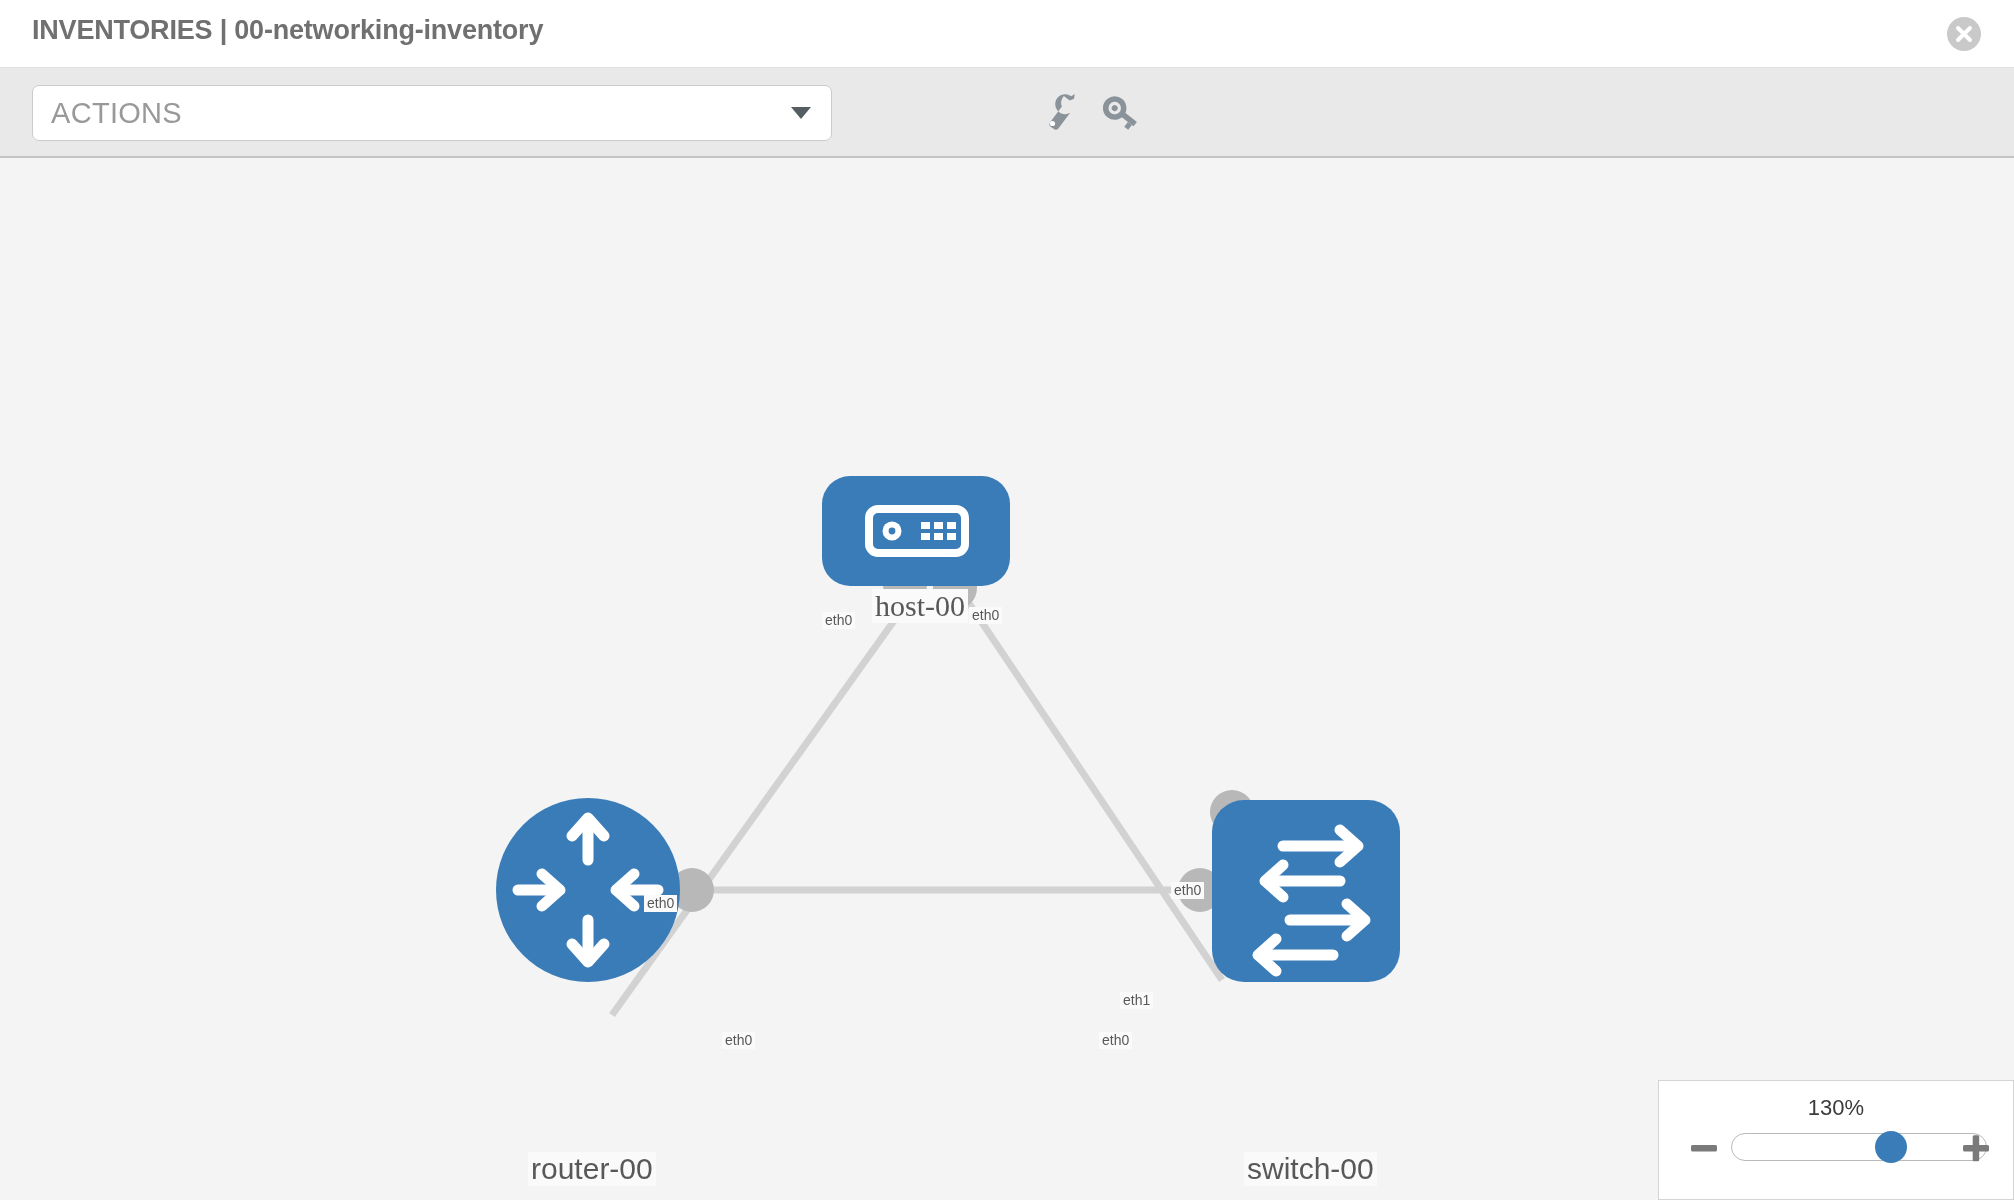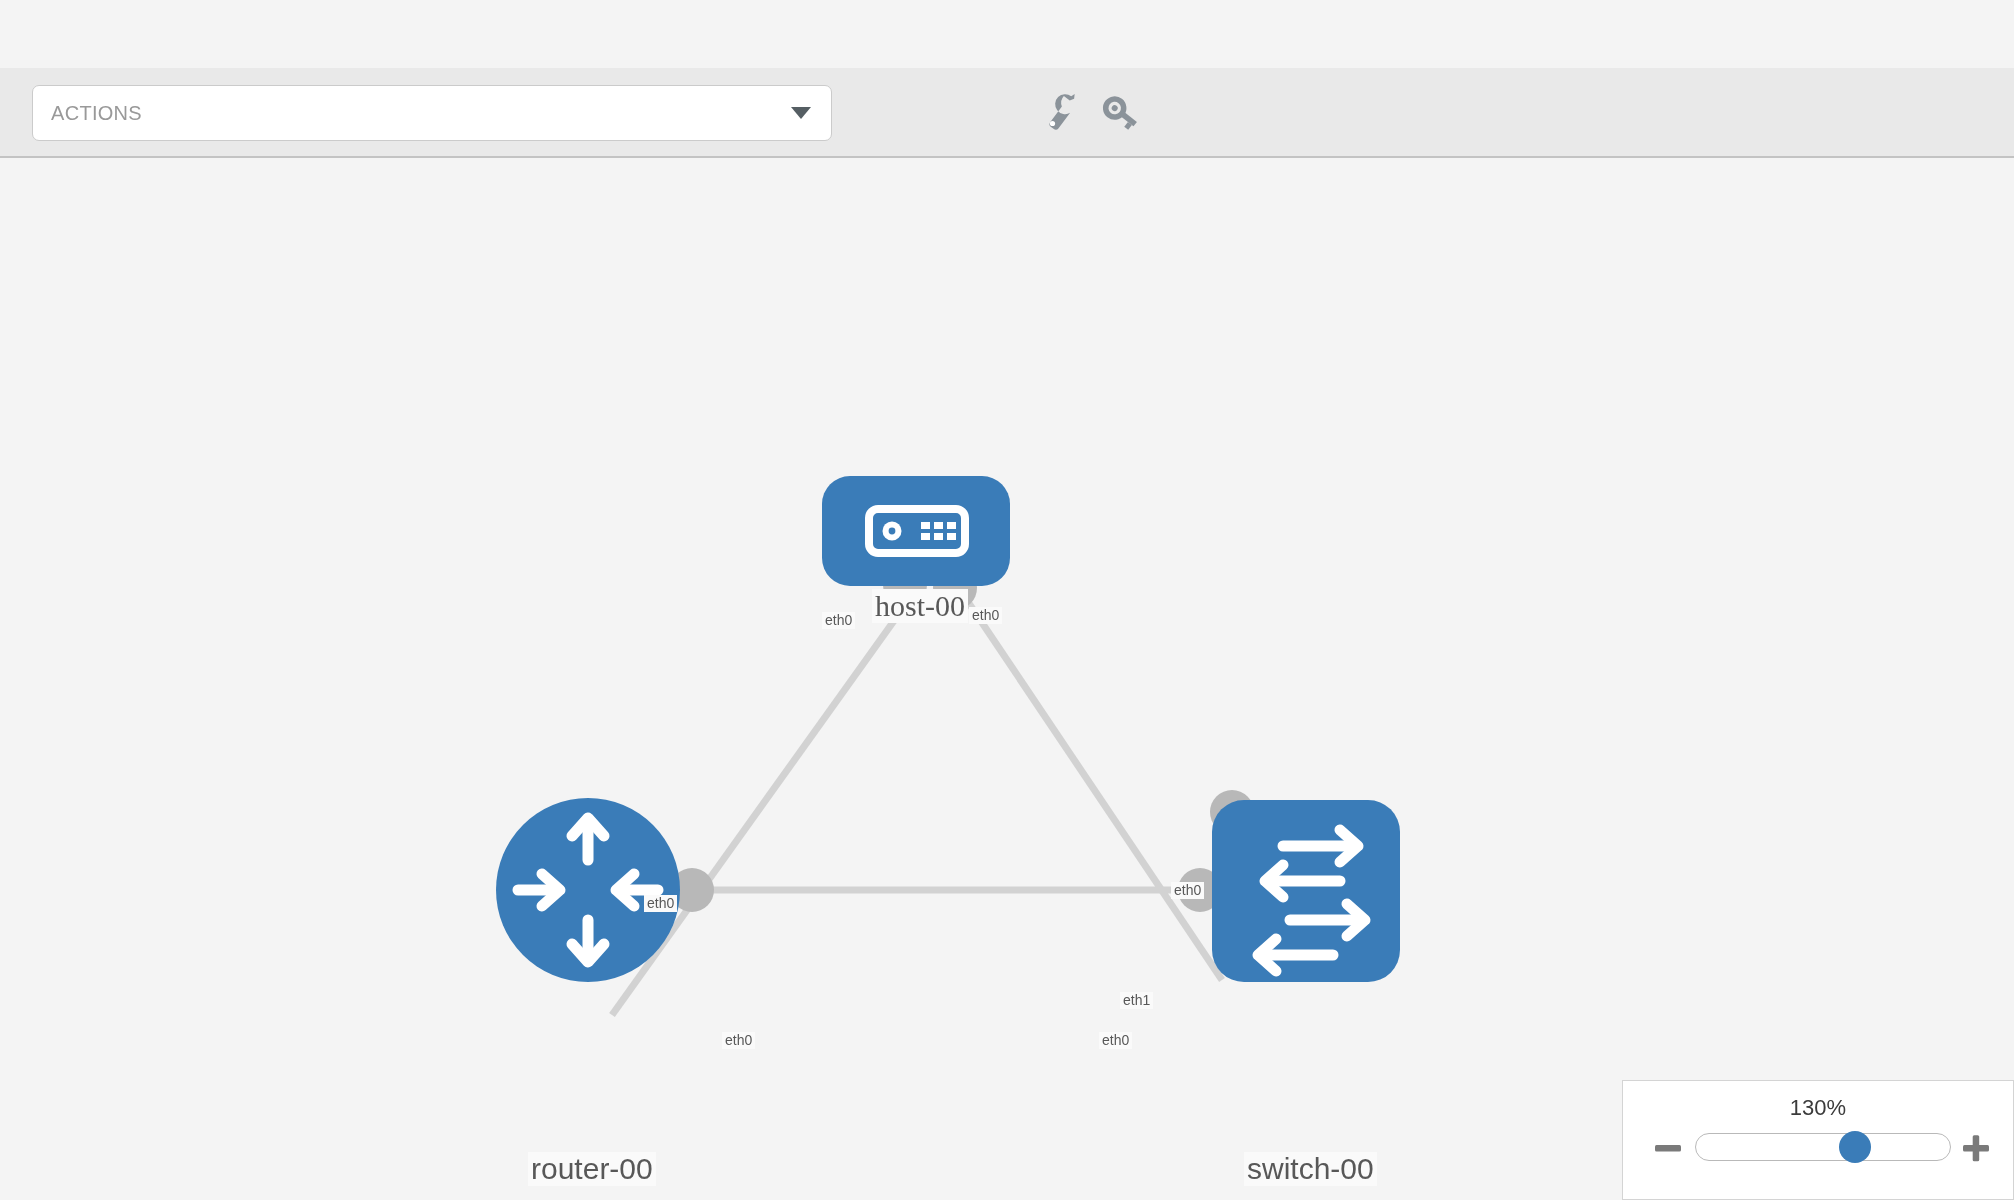--- a/index.html
+++ b/index.html
@@ -49,21 +49,21 @@
     height: 56px;
     background: #fff;
     border: 1px solid #cbcbcb;
     border-radius: 7px;
     box-sizing: border-box;
     cursor: pointer;
   }
   .select-box .sel-label {
     position: absolute; left: 18px; top: 50%;
     transform: translateY(-50%);
-    font-size: 20px;
+    font-size: 29px;
     color: #999999;
     letter-spacing: 0.3px;
     white-space: nowrap;
   }
   .select-box .caret {
     position: absolute; right: 20px; top: 50%;
     transform: translateY(-50%);
     width: 0; height: 0;
     border-left: 10px solid transparent;
     border-right: 10px solid transparent;
@@ -108,21 +108,21 @@
   #iface-host-right { left: 969px; top: 447px; }
   #iface-router-up  { left: 644px; top: 735px; }
   #iface-switch-up  { left: 1171px; top: 722px; }
   #iface-router-rt  { left: 722px; top: 872px; }
   #iface-switch-lt0 { left: 1099px; top: 872px; }
   #iface-switch-lt1 { left: 1120px; top: 832px; }
 
   
   .zoom-panel {
     position: absolute; right: 0; bottom: 0;
-    width: 392px; height: 120px;
+    width: 356px; height: 120px;
     background: #ffffff;
     border: 1px solid #d4d4d4;
     box-sizing: border-box;
   }
   .zoom-value {
     position: absolute; top: 14px; left: 0; right: 0;
     text-align: center;
     font-size: 22px; color: #3b3b3b;
   }
   .zoom-minus, .zoom-plus {
@@ -147,20 +147,29 @@
     border-radius: 50%;
     background: #3a7cb8;
     cursor: pointer;
   }
 </style>
 </head>
 <body>
 
 <div id="app">
 
+  <div class="header">
+    <div class="header-title">INVENTORIES | 00-networking-inventory</div>
+    <div class="close-icon">
+      <svg width="36" height="36" viewBox="0 0 36 36">
+        <circle cx="18" cy="18" r="17" fill="#c9c9c9"></circle>
+        <path d="M12 12 L24 24 M24 12 L12 24" stroke="#ffffff" stroke-width="4" stroke-linecap="round"></path>
+      </svg>
+    </div>
+  </div>
 
   <div class="toolbar"></div>
 
   <div class="select-box" id="actions-select">
     <span class="sel-label">ACTIONS</span>
     <span class="caret"></span>
   </div>
 
   <div class="tool-icon" id="wrench-icon">
     <svg width="46" height="46" viewBox="0 0 46 46">

